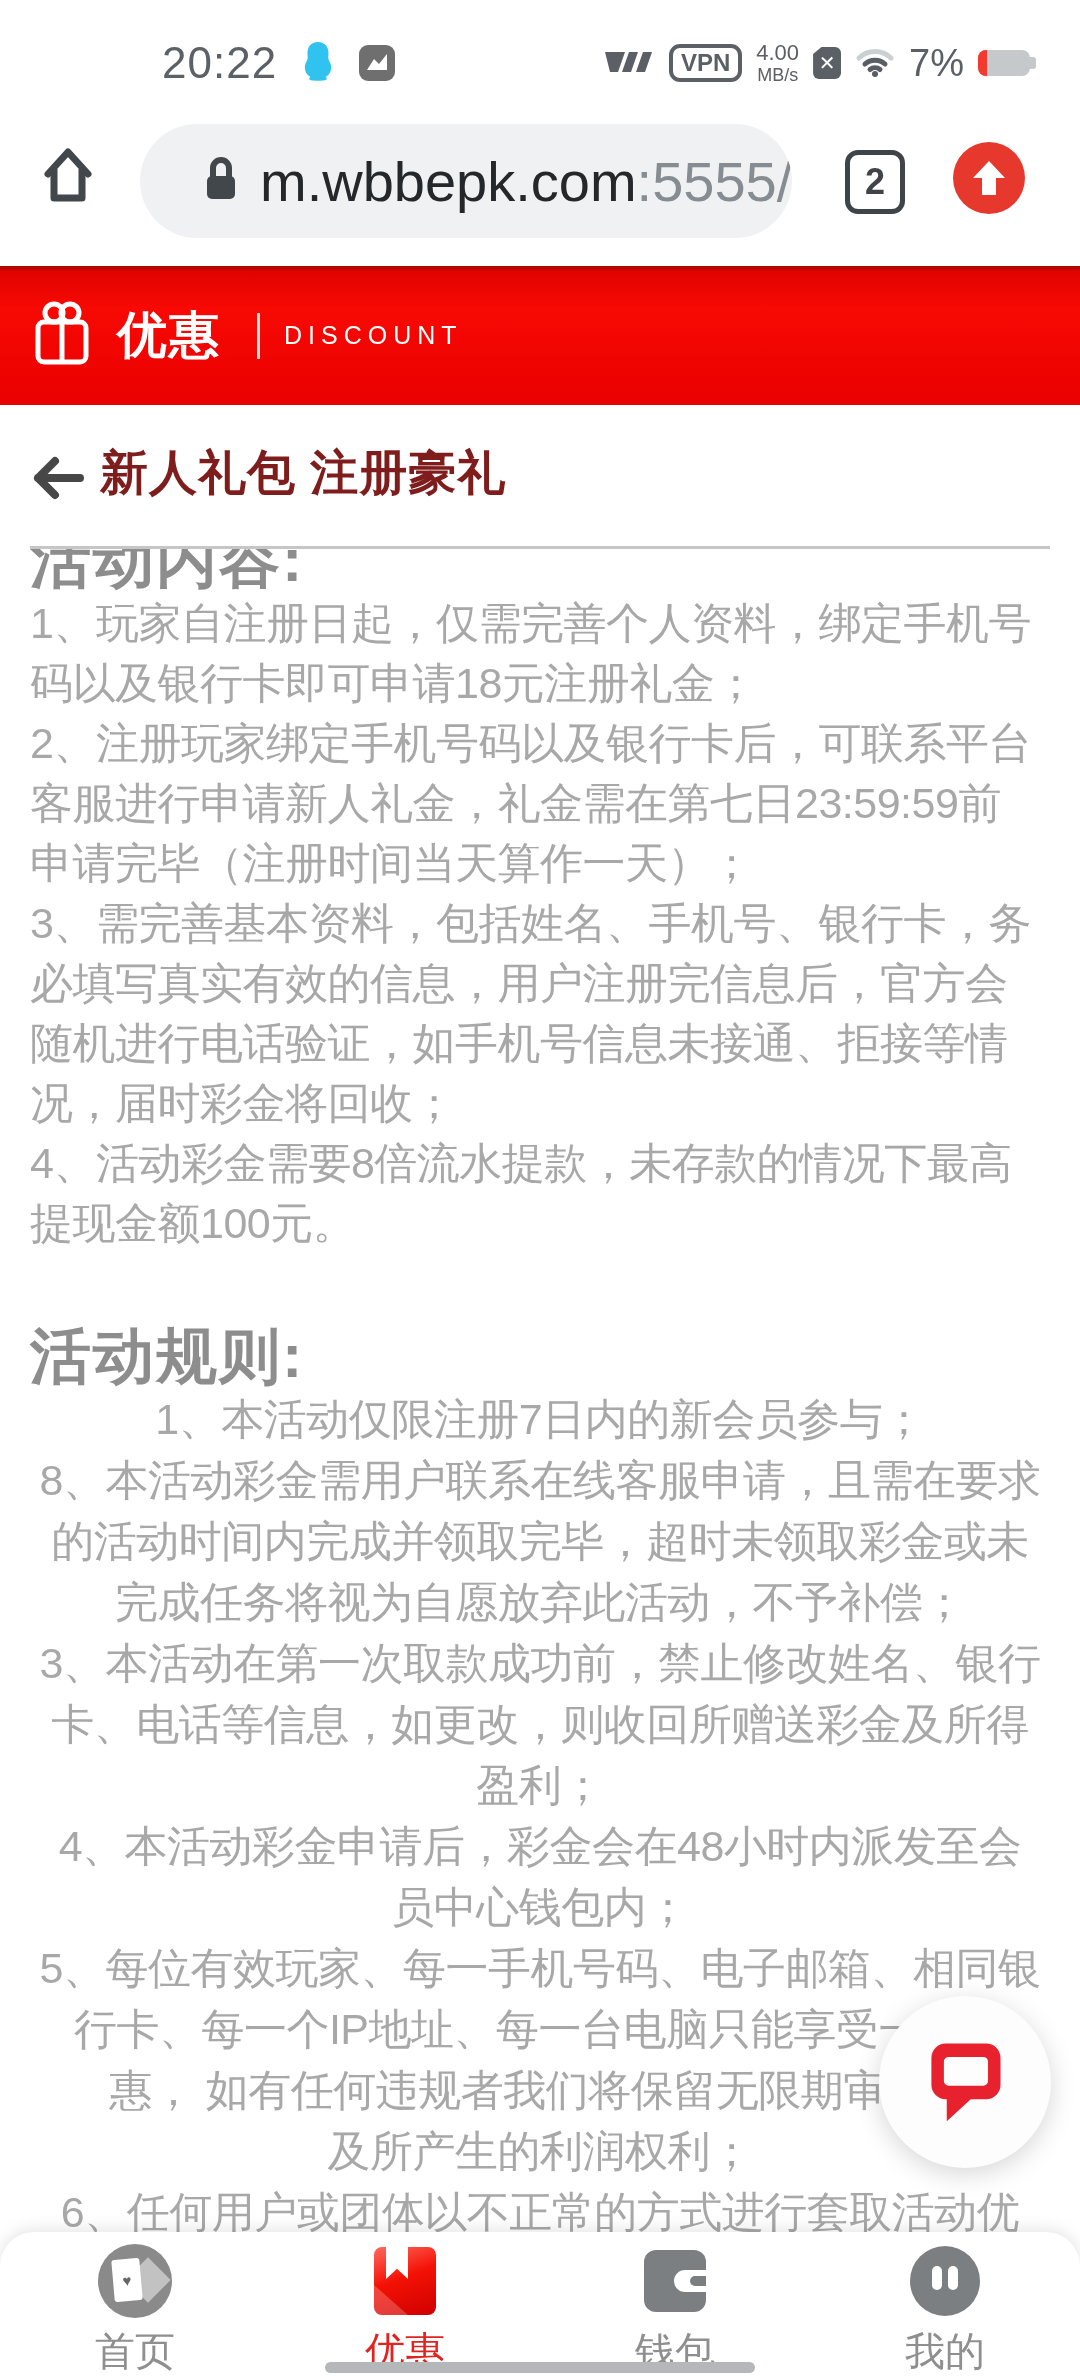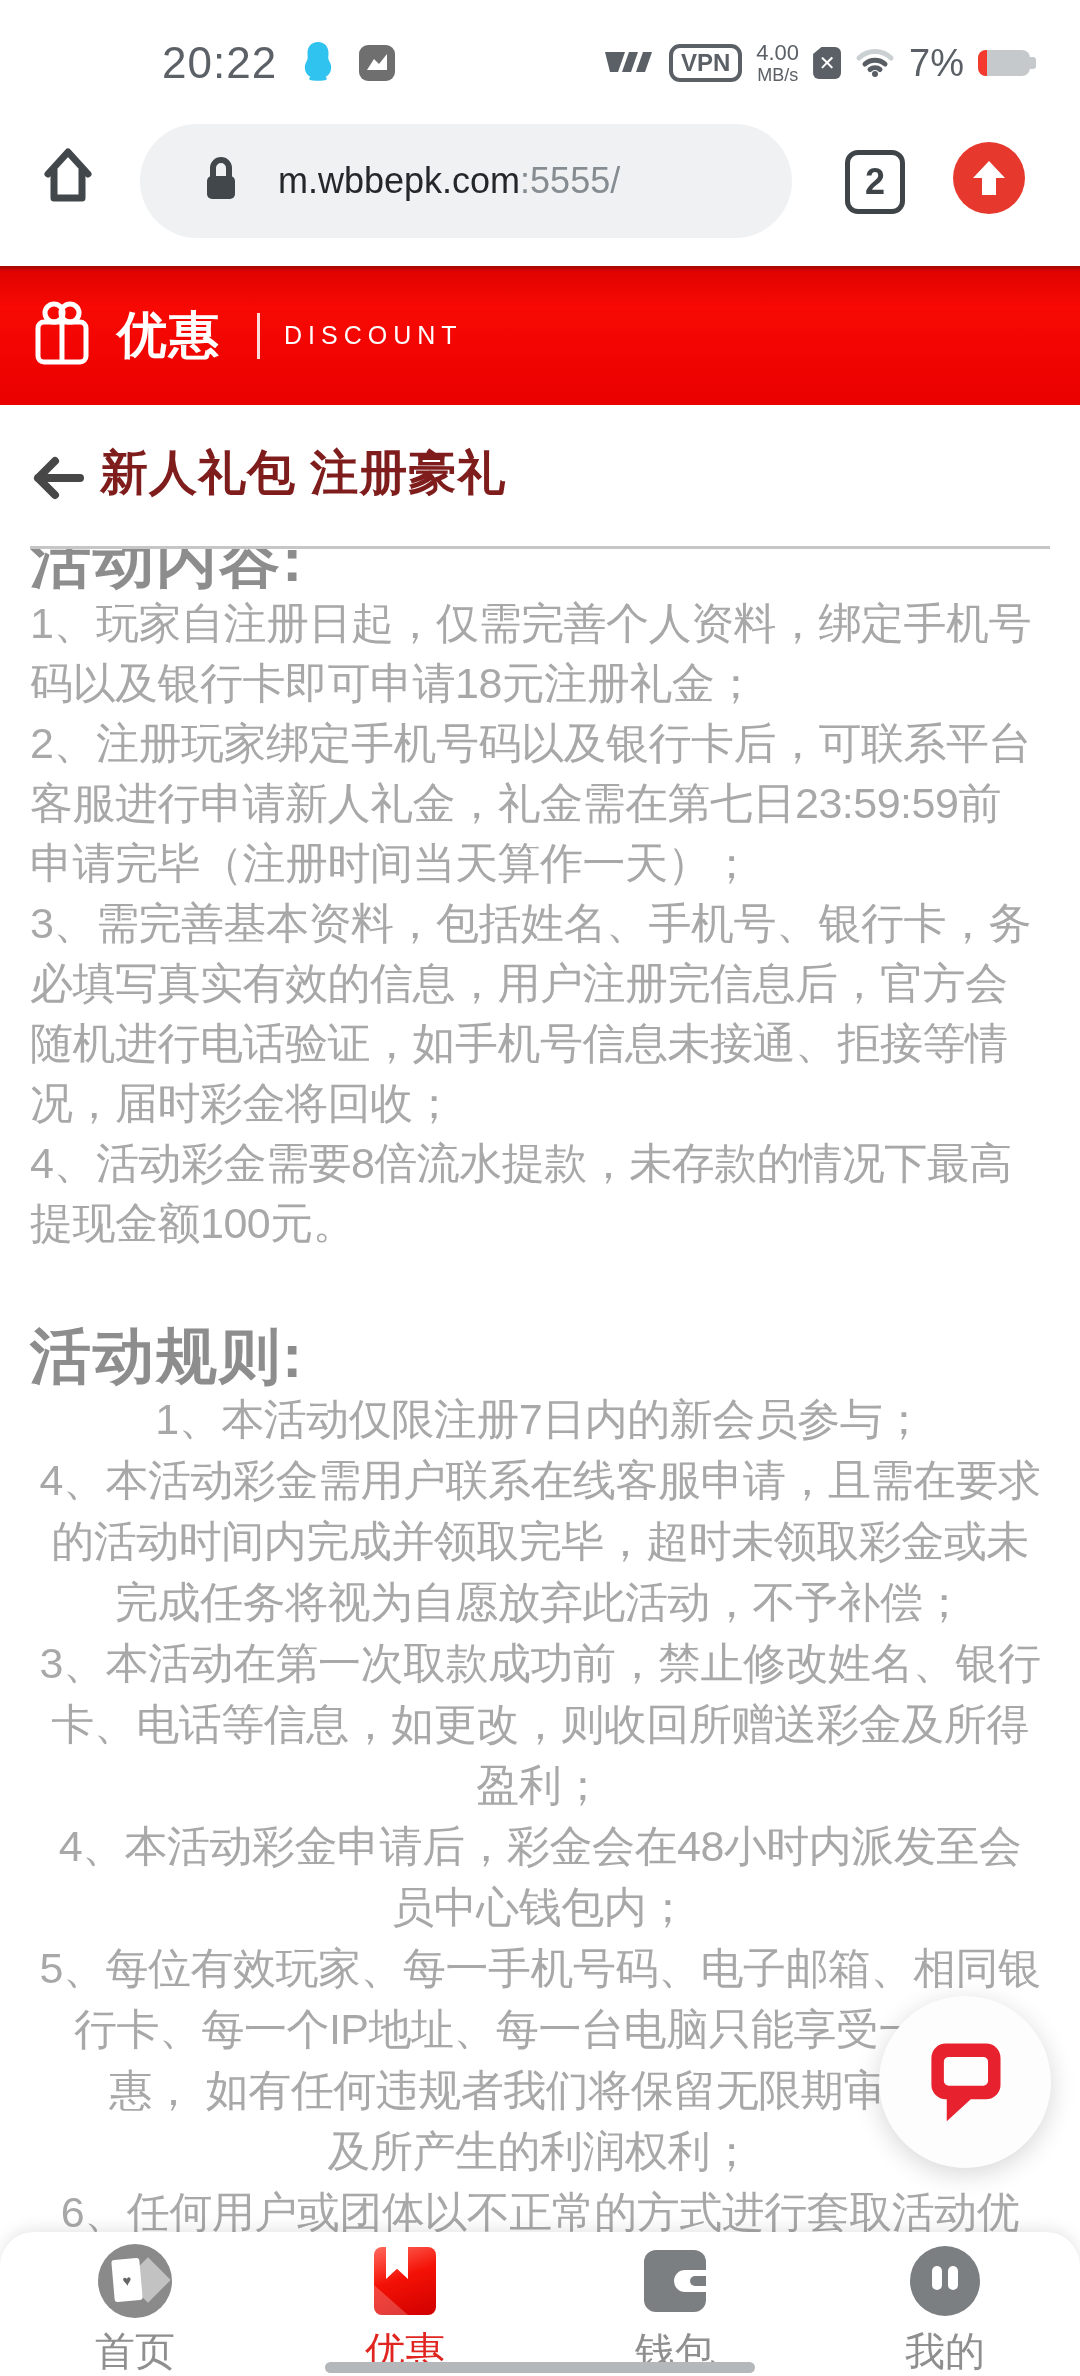--- a/index.html
+++ b/index.html
@@ -24,21 +24,21 @@
   .battery-pct{font-size:38px;color:#5a6065;}
   .battery{position:relative;width:58px;height:26px;}
   .battery .body{position:absolute;left:0;top:0;width:52px;height:26px;background:#c6c9cb;border-radius:8px;overflow:hidden;}
   .battery .charge{position:absolute;left:0;top:0;width:9px;height:26px;background:#f43a2e;}
   .battery .nub{position:absolute;right:0;top:7px;width:6px;height:12px;background:#c6c9cb;border-radius:0 3px 3px 0;}
   
   .browserbar{position:absolute;left:0;top:120px;width:1080px;height:146px;background:#fff;}
   .home-btn{position:absolute;left:38px;top:18px;width:60px;height:72px;}
   .omnibox{position:absolute;left:140px;top:4px;width:652px;height:114px;background:#eff1f3;border-radius:57px;
            display:flex;align-items:center;overflow:hidden;padding-left:62px;box-sizing:border-box;}
-  .url{font-size:36px;white-space:nowrap;margin-left:38px;}
+  .url{font-size:56px;white-space:nowrap;margin-left:20px;}
   .url .domain{color:#24282b;}
   .url .port{color:#868d92;}
   .tab-counter{position:absolute;left:845px;top:30px;width:50px;height:54px;border:5px solid #3f4448;border-radius:13px;
                display:flex;align-items:center;justify-content:center;font-size:36px;font-weight:bold;color:#3f4448;}
   .menu-btn{position:absolute;left:953px;top:22px;width:72px;height:72px;border-radius:50%;background:#e6382d;
             display:flex;align-items:center;justify-content:center;}
   
   .banner{position:absolute;left:0;top:266px;width:1080px;height:139px;
           background:linear-gradient(180deg,#9e0b03 0%,#e00301 4%,#f80903 30%,#e90000 100%);
           display:flex;align-items:center;}
@@ -198,21 +198,21 @@
       <div class="line">3、需完善基本资料，包括姓名、手机号、银行卡，务</div>
       <div class="line">必填写真实有效的信息，用户注册完信息后，官方会</div>
       <div class="line">随机进行电话验证，如手机号信息未接通、拒接等情</div>
       <div class="line">况，届时彩金将回收；</div>
       <div class="line">4、活动彩金需要8倍流水提款，未存款的情况下最高</div>
       <div class="line">提现金额100元。</div>
     </div>
   <div class="sec-heading second">活动规则:</div>
   <div class="rules-lines">
       <div class="line">1、本活动仅限注册7日内的新会员参与；</div>
-      <div class="line">4、本活动彩金需用户联系在线客服申请，且需在要求</div>
+      <div class="line">8、本活动彩金需用户联系在线客服申请，且需在要求</div>
       <div class="line">的活动时间内完成并领取完毕，超时未领取彩金或未</div>
       <div class="line">完成任务将视为自愿放弃此活动，不予补偿；</div>
       <div class="line">3、本活动在第一次取款成功前，禁止修改姓名、银行</div>
       <div class="line">卡、电话等信息，如更改，则收回所赠送彩金及所得</div>
       <div class="line">盈利；</div>
       <div class="line">4、本活动彩金申请后，彩金会在48小时内派发至会</div>
       <div class="line">员中心钱包内；</div>
       <div class="line">5、每位有效玩家、每一手机号码、电子邮箱、相同银</div>
       <div class="line">行卡、每一个IP地址、每一台电脑只能享受一次优</div>
       <div class="line">惠， 如有任何违规者我们将保留无限期审核扣</div>

